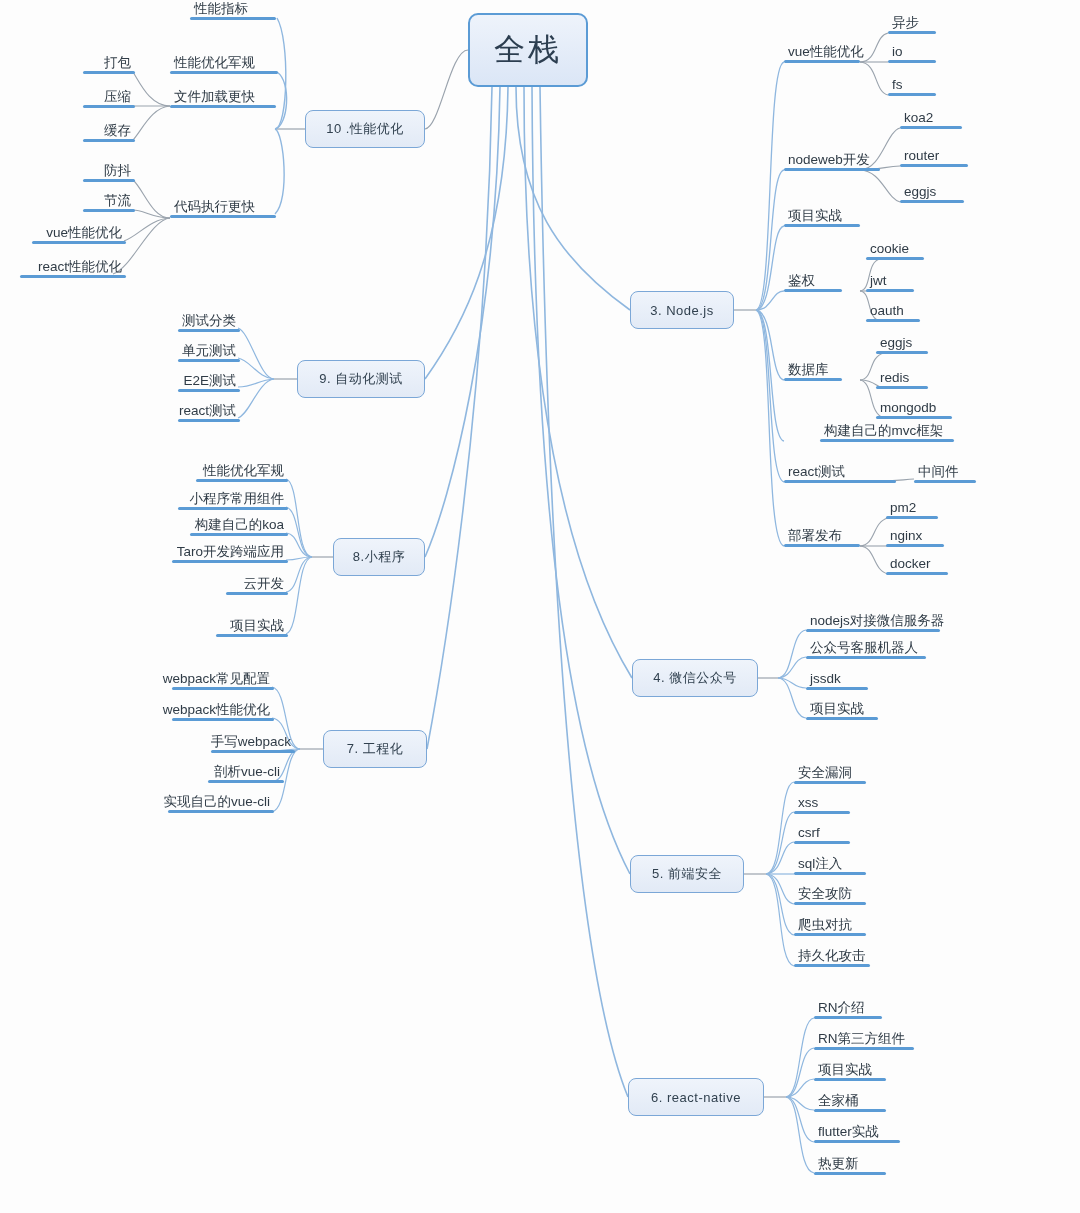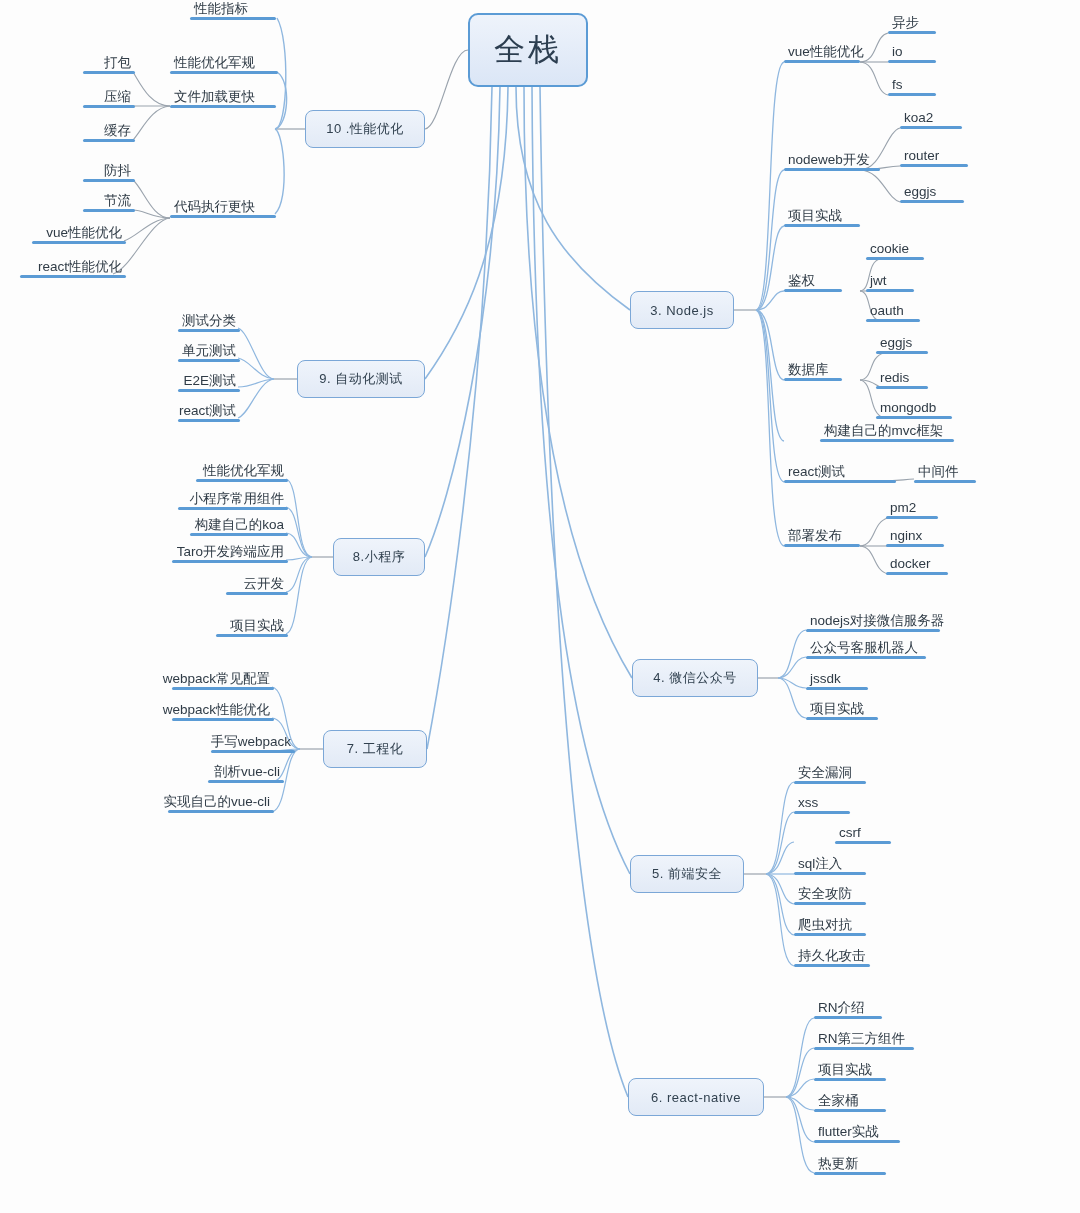--- a/index.html
+++ b/index.html
@@ -479,21 +479,21 @@
   </div>
 
   <div class="leaf align-left" style="left:794px; top:764px; width:72px; height:20px;">
     <span class="leaf-label">安全漏洞</span>
     <span class="leaf-bar"></span>
   </div>
   <div class="leaf align-left" style="left:794px; top:794px; width:56px; height:20px;">
     <span class="leaf-label">xss</span>
     <span class="leaf-bar"></span>
   </div>
-  <div class="leaf align-left" style="left:794px; top:824px; width:56px; height:20px;margin-left:41px;">
+  <div class="leaf align-left" style="left:794px; top:824px; width:56px; height:20px;">
     <span class="leaf-label">csrf</span>
     <span class="leaf-bar"></span>
   </div>
   <div class="leaf align-left" style="left:794px; top:855px; width:72px; height:20px;">
     <span class="leaf-label">sql注入</span>
     <span class="leaf-bar"></span>
   </div>
   <div class="leaf align-left" style="left:794px; top:885px; width:72px; height:20px;">
     <span class="leaf-label">安全攻防</span>
     <span class="leaf-bar"></span>

